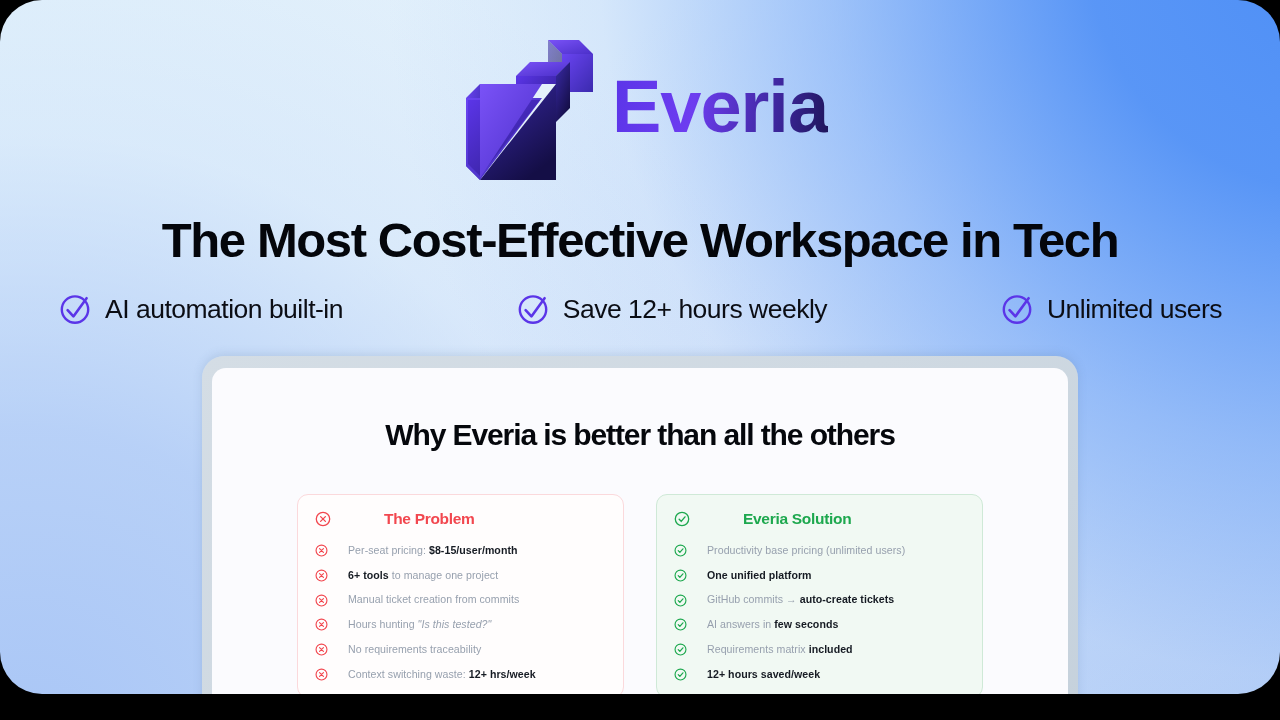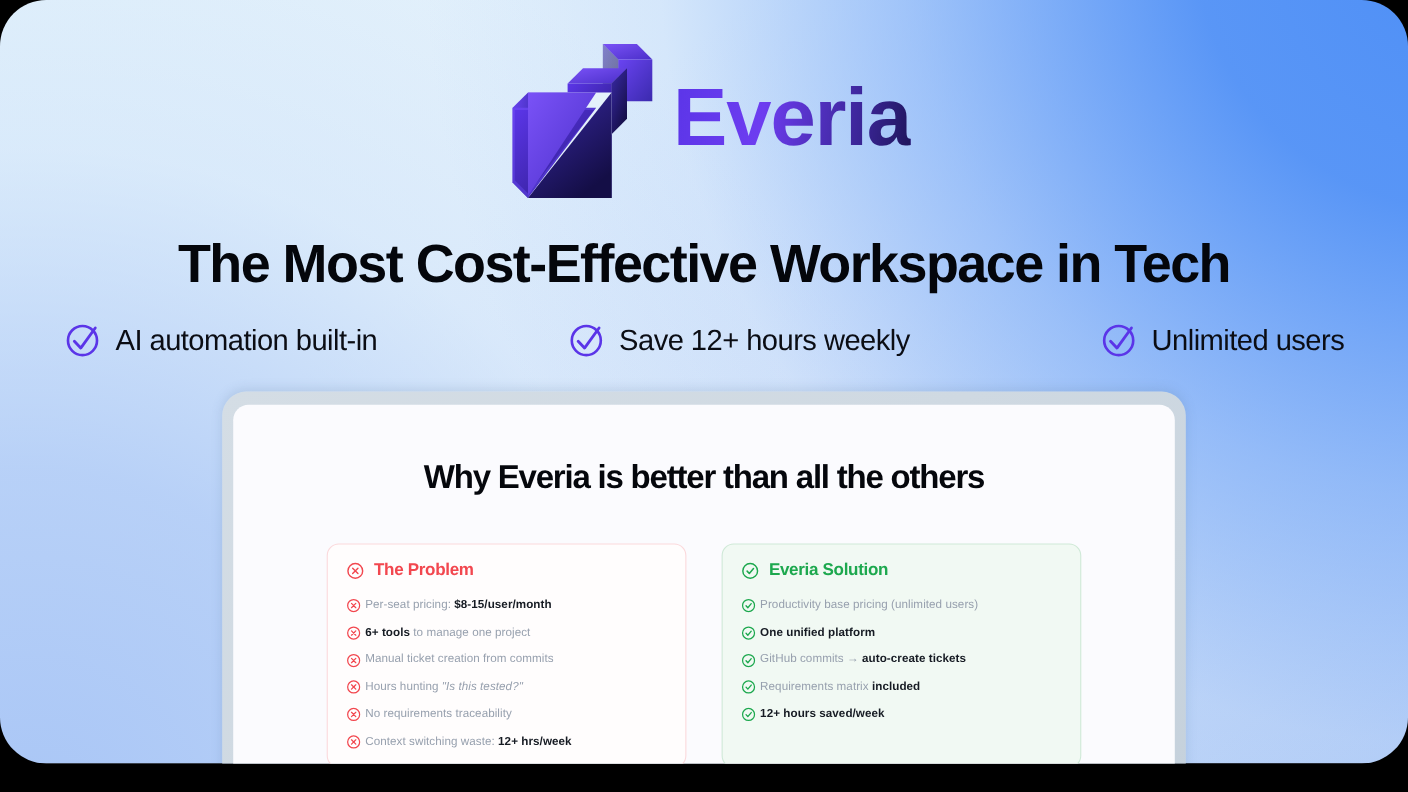--- a/index.html
+++ b/index.html
@@ -64,25 +64,25 @@
   
   .cards{
     position:absolute; left:297px; top:494px; width:686px;
     display:flex; gap:32px;
   }
   .card{ width:327px; border-radius:11px; padding:15px 17px 16px 17px; }
   .card-problem{ background:#fffdfd; border:1px solid #fbd9dc; }
   .card-solution{ background:#f1f9f3; border:1px solid #cfe9d7; }
 
   .card-head{ display:flex; align-items:center; gap:9px; margin-bottom:15px; }
-  .card-head-label{ font-size:15.5px; font-weight:700; letter-spacing:-0.3px; }
+  .card-head-label{ font-size:15.5px; font-weight:700; letter-spacing:-0.3px;margin-left:44px; }
   .card-problem .card-head-label{ color:#f2474f; }
   .card-solution .card-head-label{ color:#1da84e; }
 
-  .row{ display:flex; align-items:center; gap:4px; margin-bottom:10.5px; }
+  .row{ display:flex; align-items:center; gap:20px; margin-bottom:10.5px; }
   .row:last-child{ margin-bottom:0; }
   .row-text{ font-size:10.6px; line-height:1.25; color:#97a0ae; letter-spacing:0.05px; padding-top:1px; }
   .row-text b{ color:#161b23; font-weight:700; }
   .row-text i{ font-style:italic; }
   .row-text.all-strong{ color:#161b23; font-weight:700; }
   .ico{ width:13px; height:13px; flex:0 0 13px; margin-top:1px; display:block; }
   .ico-head{ width:16px; height:16px; flex:0 0 16px; display:block; }
 </style>
 </head>
 <body>
@@ -250,20 +250,27 @@
       </div>
 
       <div class="row">
         <svg class="ico" viewBox="0 0 16 16">
             <circle cx="8" cy="8" r="6.7" fill="none" stroke="#1da84e" stroke-width="1.4"></circle>
             <path d="M5.2 8.2 L7.2 10.4 L11 5.9" fill="none" stroke="#1da84e" stroke-width="1.5" stroke-linecap="round" stroke-linejoin="round"></path>
           </svg>
         <div class="row-text"><span>GitHub commits → </span><b>auto-create tickets</b></div>
       </div>
 
+      <div class="row">
+        <svg class="ico" viewBox="0 0 16 16">
+            <circle cx="8" cy="8" r="6.7" fill="none" stroke="#1da84e" stroke-width="1.4"></circle>
+            <path d="M5.2 8.2 L7.2 10.4 L11 5.9" fill="none" stroke="#1da84e" stroke-width="1.5" stroke-linecap="round" stroke-linejoin="round"></path>
+          </svg>
+        <div class="row-text"><span>AI answers in </span><b>few seconds</b></div>
+      </div>
 
       <div class="row">
         <svg class="ico" viewBox="0 0 16 16">
             <circle cx="8" cy="8" r="6.7" fill="none" stroke="#1da84e" stroke-width="1.4"></circle>
             <path d="M5.2 8.2 L7.2 10.4 L11 5.9" fill="none" stroke="#1da84e" stroke-width="1.5" stroke-linecap="round" stroke-linejoin="round"></path>
           </svg>
         <div class="row-text"><span>Requirements matrix </span><b>included</b></div>
       </div>
 
       <div class="row">

